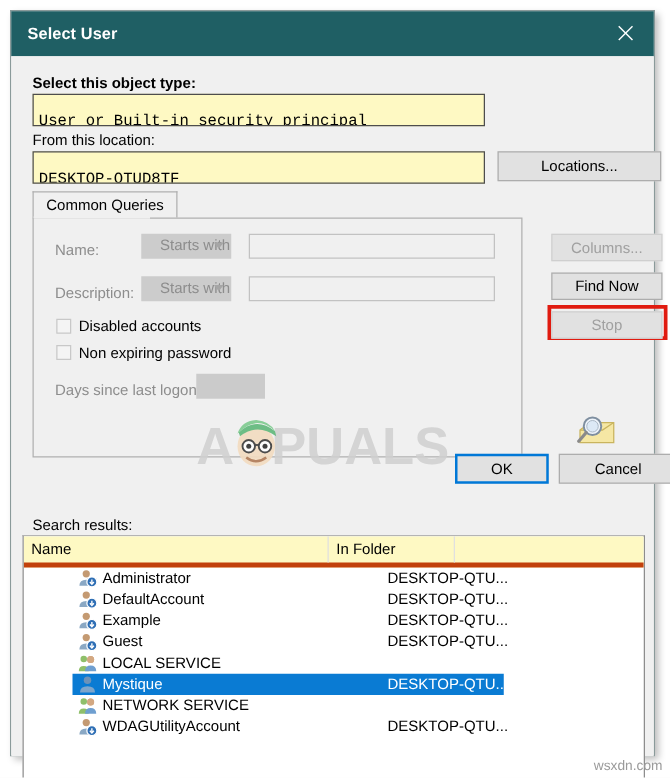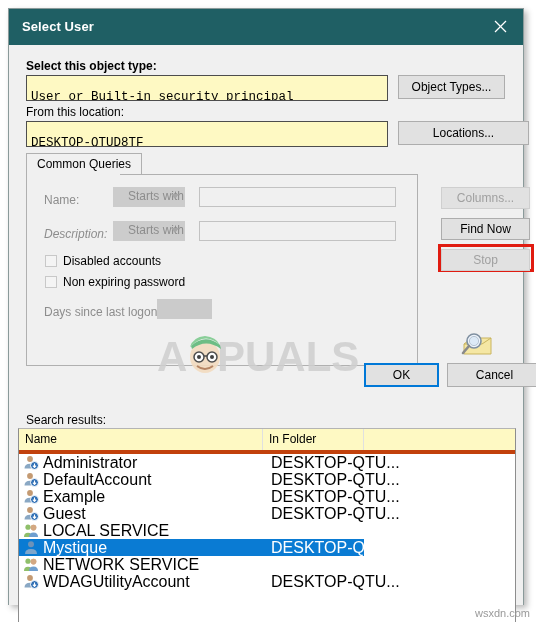--- a/index.html
+++ b/index.html
@@ -266,25 +266,26 @@
     border-right: 1px solid #e0e0e0;
     white-space: nowrap;
     cursor: default;
   }
   .lv-rows {
     position: relative;
   }
   .lv-row {
     position: relative;
     height: 17px;
-    font-size: 16px;
+    font-size: 12px;
     color: #000;
     line-height: 17px;
     white-space: nowrap;
     cursor: default;
+    margin-left: 39px;
   }
   .lv-row.sel {
     background: #0a7bd3;
     color: #ffffff;
     width: 345px;
   }
   .lv-name {
     position: absolute;
     left: 24px;
     top: 0;
@@ -334,40 +335,39 @@
           <line x1="1" y1="1" x2="12" y2="12" stroke="#ffffff" stroke-width="1.2"></line>
           <line x1="12" y1="1" x2="1" y2="12" stroke="#ffffff" stroke-width="1.2"></line>
         </svg>
       </div>
     </div>
 
     <div class="body">
 
       <div class="lbl" style="left:17px; top:14px;font-weight:bold;">Select this object type:</div>
       <div class="txtbox" style="left:17px; top:30px; width:362px; height:24px;">User or Built-in security principal</div>
-      <div class="btn" style="left:389px; top:30px; width:107px; height:24px; line-height:22px;">Object Types...</div>
 
       <div class="lbl" style="left:17px; top:60px;">From this location:</div>
       <div class="txtbox" style="left:17px; top:76px; width:362px; height:24px;">DESKTOP-QTUD8TF</div>
       <div class="btn" style="left:389px; top:76px; width:131px; height:24px; line-height:22px;">Locations...</div>
 
       <div class="tabstrip">
         <div class="tab">Common Queries</div>
       </div>
       <div class="tabpanel"></div>
       <div class="tabpanel-cover"></div>
 
       <div class="lbl lbl-dim" style="left:35px; top:148px;">Name:</div>
       <div class="combo" style="left:104px; top:142px; width:72px; height:20px;">
         <span>Starts with</span>
         <span class="arrow"></span>
       </div>
       <div class="qbox" style="left:190px; top:142px; width:197px; height:20px;"></div>
 
-      <div class="lbl lbl-dim" style="left:35px; top:182px;font-style:italic;">Description:</div>
+      <div class="lbl lbl-dim" style="left:35px; top:182px;">Description:</div>
       <div class="combo" style="left:104px; top:176px; width:72px; height:20px;">
         <span>Starts with</span>
         <span class="arrow"></span>
       </div>
       <div class="qbox" style="left:190px; top:176px; width:197px; height:20px;"></div>
 
       <div class="chk" style="left:36px; top:210px;"></div>
       <div class="lbl" style="left:54px; top:209px;">Disabled accounts</div>
 
       <div class="chk" style="left:36px; top:231px;"></div>

